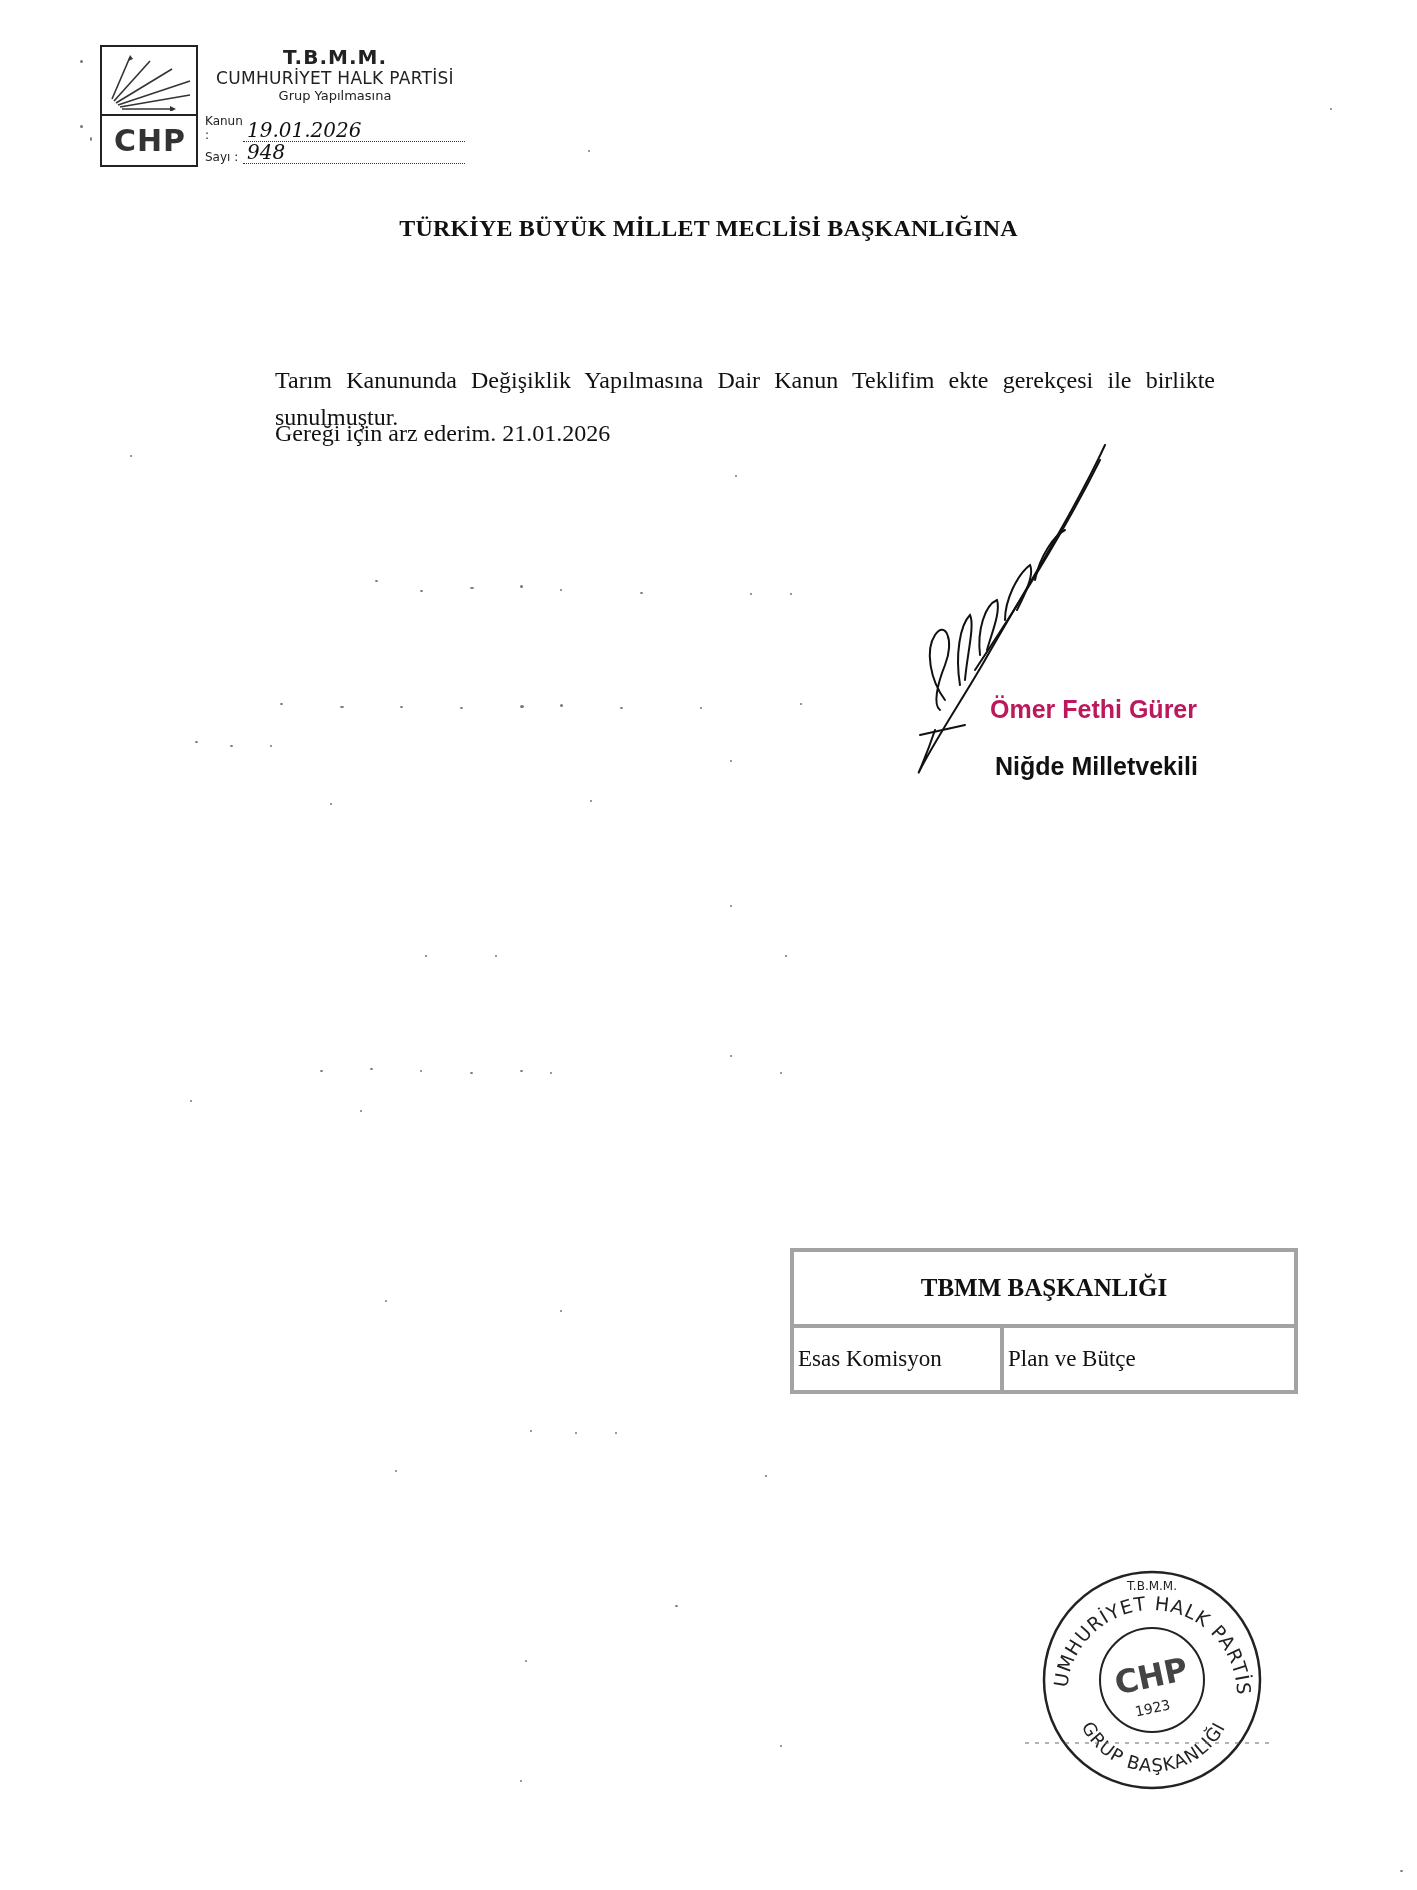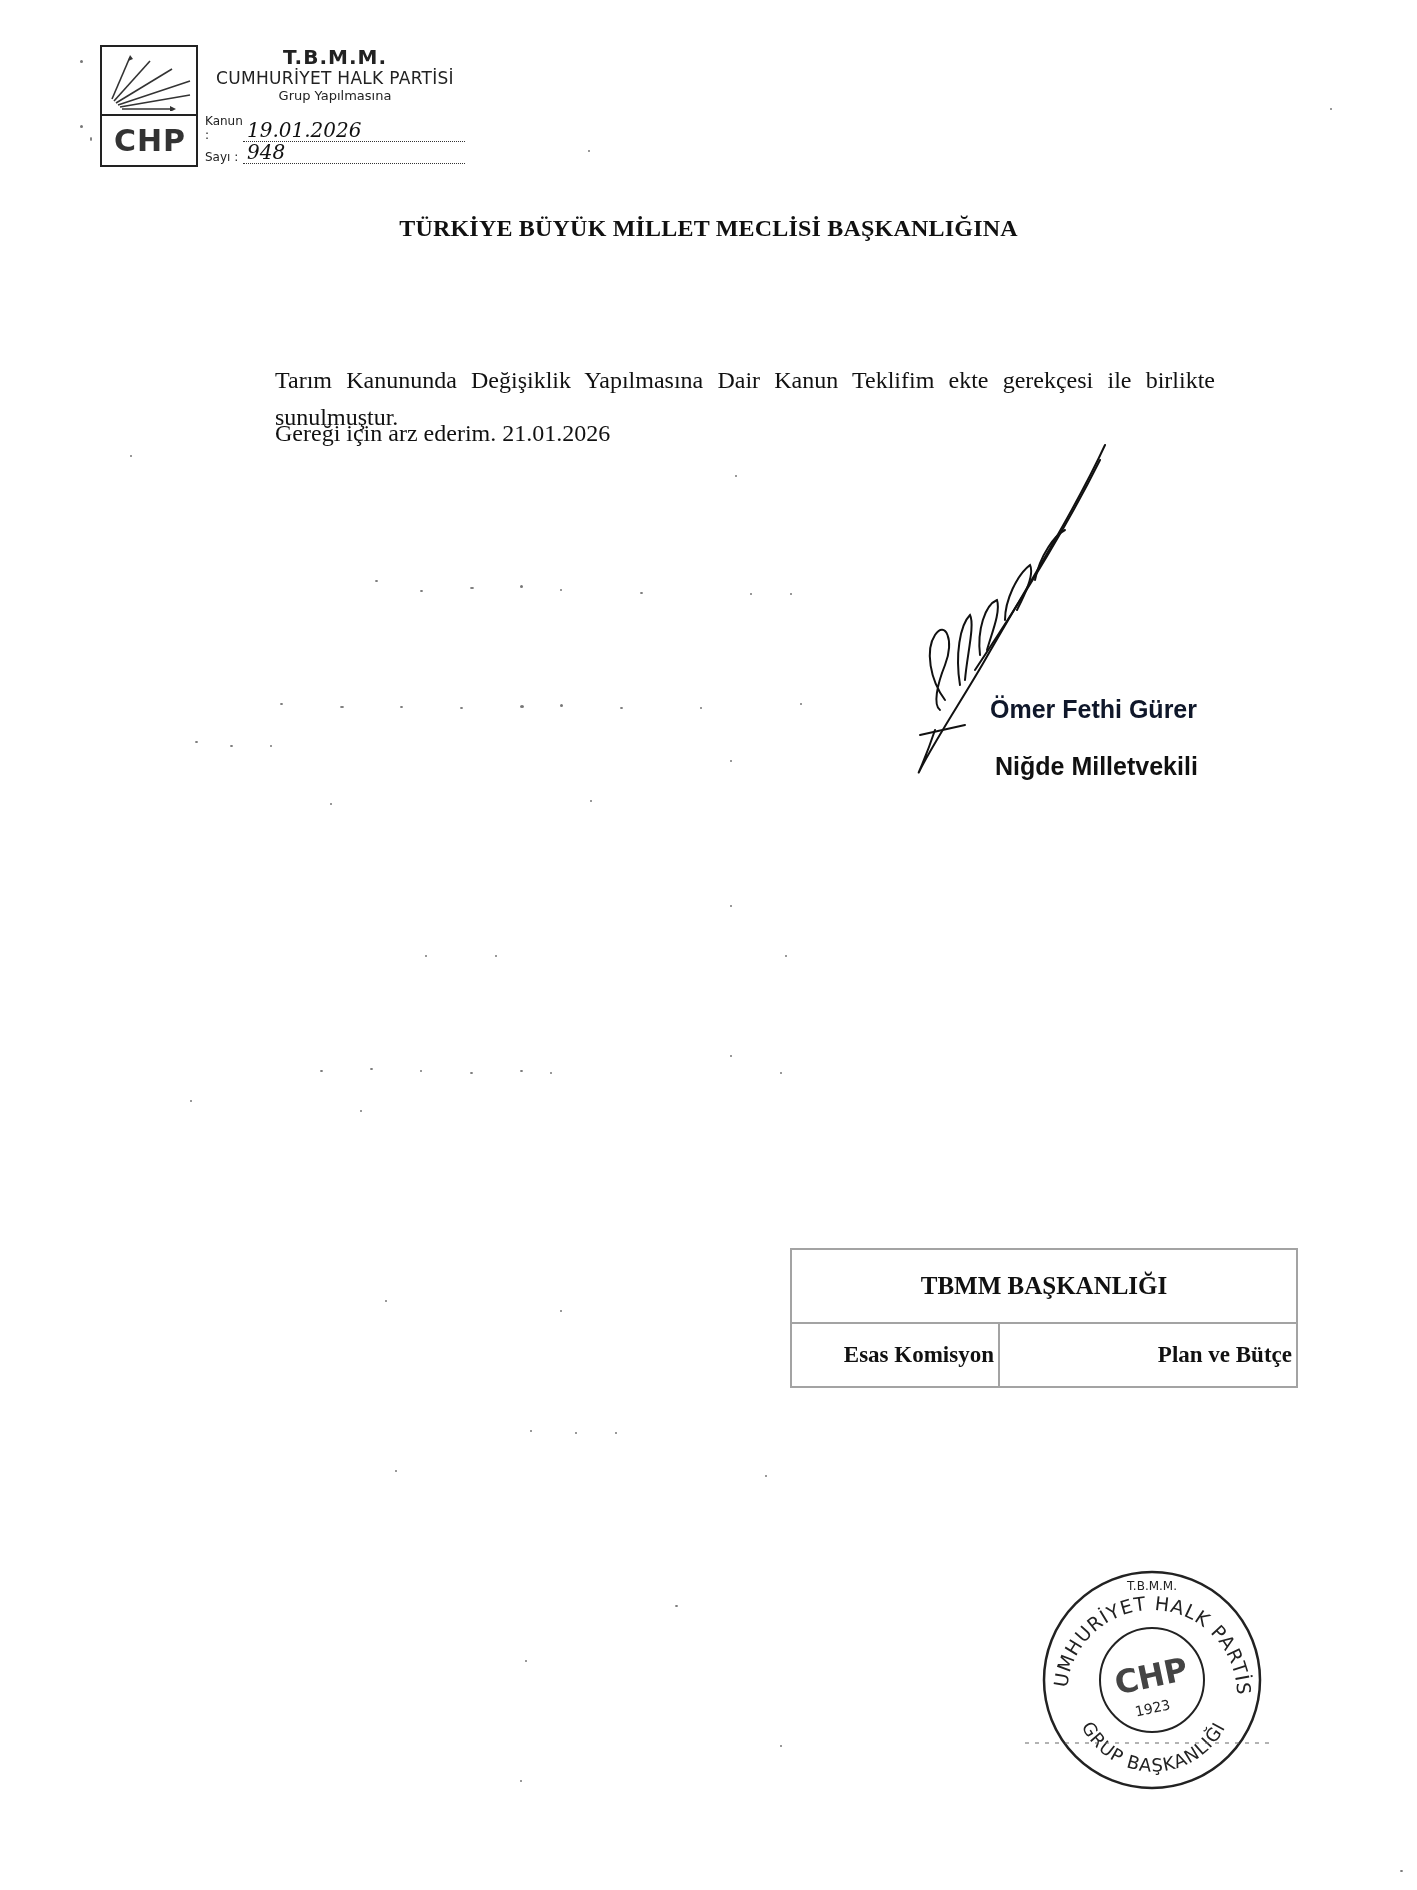--- a/index.html
+++ b/index.html
@@ -51,37 +51,37 @@
       left: 275px; top: 325px; width: 940px;
       font-size: 24px; line-height: 37px; text-align: justify; text-align-last: left;
       text-indent: 0;
     }
     .body-para2 { left: 275px; top: 420px; font-size: 24px; }
 
     
     .signature { left: 905px; top: 440px; width: 220px; height: 340px; }
     .signer-name {
       left: 990px; top: 695px; font-family: "Liberation Sans", sans-serif;
-      font-weight: bold; font-size: 25px; color: #0f172a;
+      font-weight: bold; font-size: 25px; color: #be185d;
     }
     .signer-title {
       left: 995px; top: 752px; font-family: "Liberation Sans", sans-serif;
       font-weight: bold; font-size: 25px; color: #111;
     }
 
     
     .reg-table {
       left: 790px; top: 1248px; width: 508px;
       border-collapse: collapse; font-family: "Liberation Serif", serif; font-size: 23px;
     }
-    .reg-table td { border: 2px solid #a3a3a3; padding: 18px 4px; vertical-align: middle; }
+    .reg-table td { border: 4px solid #a3a3a3; padding: 18px 4px; vertical-align: middle; }
     .reg-table .head { text-align: center; font-weight: bold; font-size: 25px; height: 36px; }
     .reg-table .c1 { width: 198px; }
     .reg-table .tali-val { line-height: 25px; }
-    .bold { font-weight: bold; text-align: right; }
+    .bold { font-weight: normal; }
     .esas-no-value { font-weight: bold; font-size: 32px; }
 
     
     .seal { left: 1025px; top: 1555px; width: 250px; height: 240px; }
 
     
     .noise { position: absolute; background: #777; border-radius: 50%; }
   </style>
 </head>
 <body>

